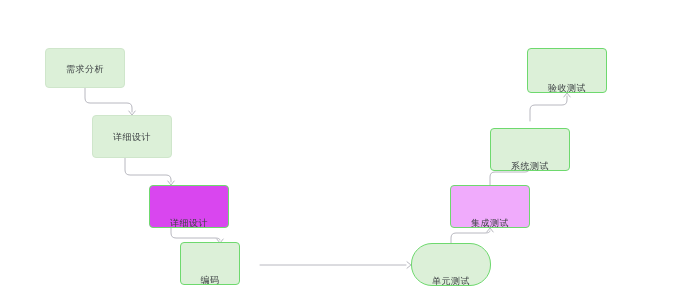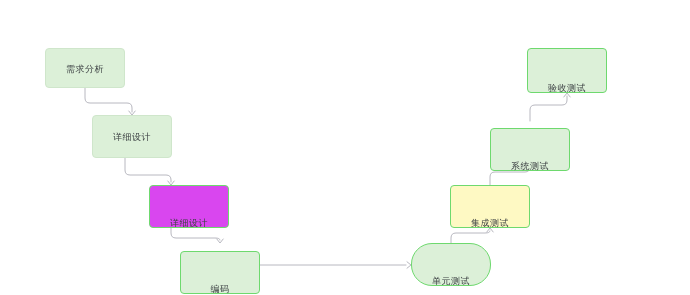--- a/index.html
+++ b/index.html
@@ -88,27 +88,27 @@
   <div id="node-layer">
       <div class="node" style="left: 45px; top: 48px; width: 80px; height: 40px; background: rgb(220, 240, 216); color: rgb(60, 64, 67); border-color: rgb(207, 230, 203);">
         <span class="node-label">需求分析</span>
       </div>
       <div class="node" style="left: 92px; top: 115px; width: 80px; height: 43px; background: rgb(220, 240, 216); color: rgb(60, 64, 67); border-color: rgb(207, 230, 203);">
         <span class="node-label">详细设计</span>
       </div>
       <div class="node accent" style="left: 149px; top: 185px; width: 80px; height: 43px; background: #d946ef; color: rgb(60, 64, 67); border-color: rgb(110, 217, 110);">
         <span class="node-label">详细设计</span>
       </div>
-      <div class="node accent" style="left: 180px; top: 251px; width: 80px; height: 43px; background: rgb(220, 240, 216); color: rgb(60, 64, 67); border-color: rgb(110, 217, 110);">
+      <div class="node accent" style="left: 180px; top: 242px; width: 60px; height: 43px; background: rgb(220, 240, 216); color: rgb(60, 64, 67); border-color: rgb(110, 217, 110);">
         <span class="node-label">编码</span>
       </div>
       <div class="node accent" style="left: 411px; top: 243px; width: 80px; height: 43px; background: rgb(220, 240, 216); color: rgb(60, 64, 67); border-color: rgb(110, 217, 110); border-radius: 21px;">
         <span class="node-label">单元测试</span>
       </div>
-      <div class="node accent" style="left: 450px; top: 185px; width: 80px; height: 43px; background: #fef9c3; color: rgb(60, 64, 67); border-color: rgb(110, 217, 110);">
+      <div class="node accent" style="left: 450px; top: 185px; width: 80px; height: 43px; background: #f0abfc; color: rgb(60, 64, 67); border-color: rgb(110, 217, 110);">
         <span class="node-label">集成测试</span>
       </div>
       <div class="node accent" style="left: 490px; top: 128px; width: 80px; height: 43px; background: rgb(220, 240, 216); color: rgb(60, 64, 67); border-color: rgb(110, 217, 110);">
         <span class="node-label">系统测试</span>
       </div>
       <div class="node accent" style="left: 527px; top: 48px; width: 80px; height: 45px; background: rgb(220, 240, 216); color: rgb(60, 64, 67); border-color: rgb(110, 217, 110);">
         <span class="node-label">验收测试</span>
       </div>
     </div>
 </div>

